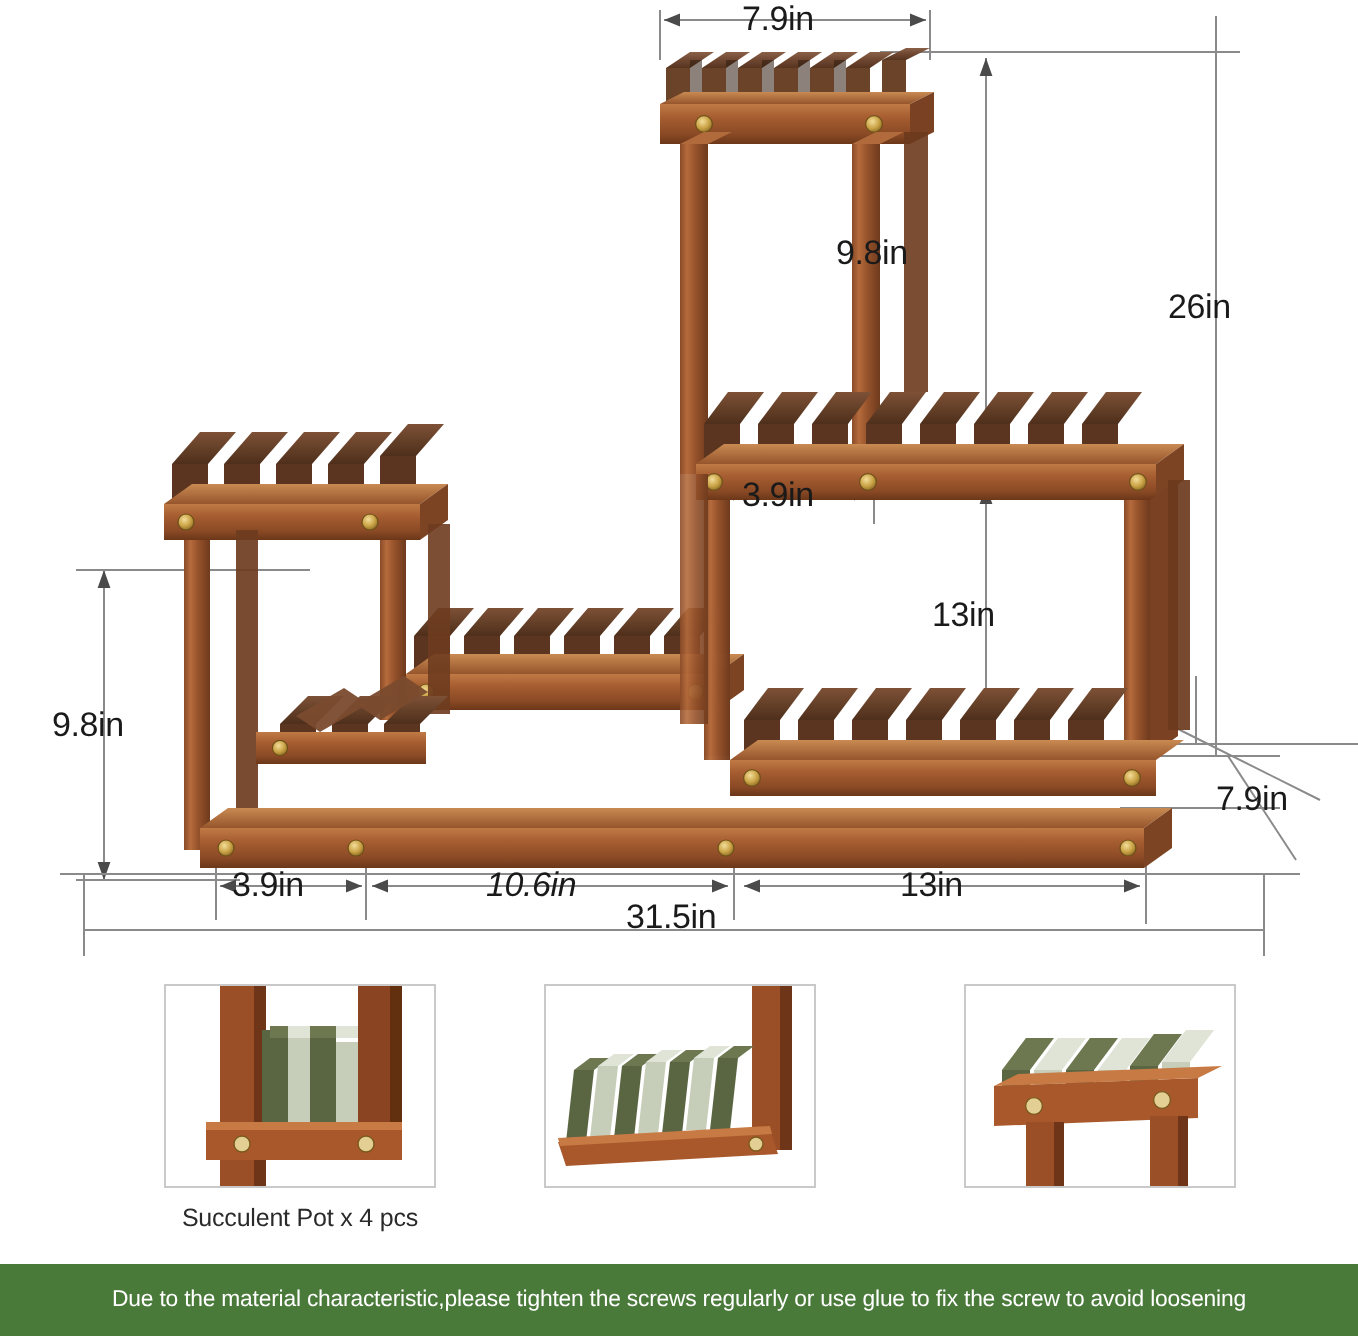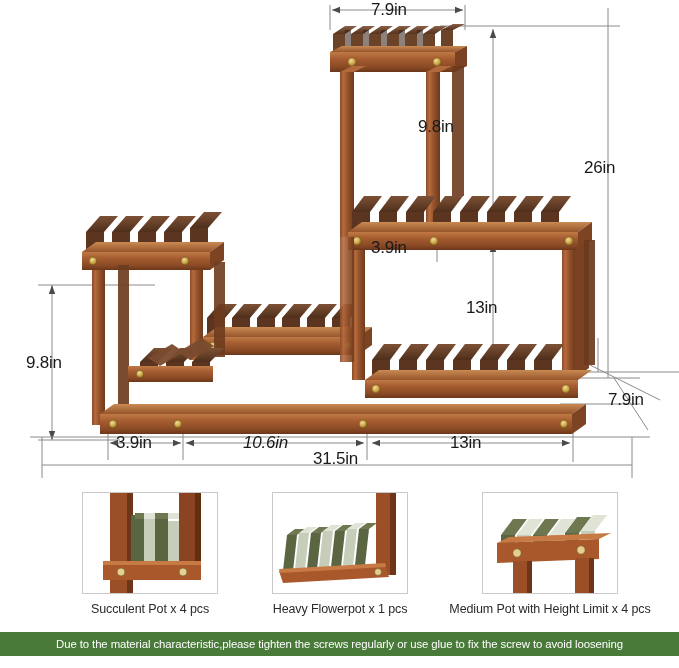--- a/index.html
+++ b/index.html
@@ -44,21 +44,21 @@
     font-size: 12.5px;
     color: #2a2a2a;
     margin-top: 8px;
     white-space: nowrap;
     letter-spacing: -0.1px;
   }
   .thumb-frame svg { position:absolute; left:0; top:0; }
 
   
   #notice {
-    position: absolute; left: 0; top: 632px; width: 679px; height: 24px;
+    position: absolute; left: 0; top: 632px; width: 679px; height: 36px;
     background: #4a7a3a;
     display: flex; align-items: center; justify-content: center;
   }
   #notice-text {
     color: #ffffff;
     font-size: 11.4px;
     white-space: nowrap;
     letter-spacing: -0.1px;
     font-family: "Liberation Sans", sans-serif;
   }
@@ -363,21 +363,21 @@
           <rect x="340" y="237" width="14" height="125" fill="url(#gRailV)" opacity="0.9"></rect>
         </g>
 
       </g>
     </svg>
 
     <div class="dimtext" style="left:371px; top:0px;">7.9in</div>
 
     <div class="dimtext" style="left:418px; top:117px;">9.8in</div>
 
-    <div class="dimtext" style="left:584px; top:158px;">26in</div>
+    <div class="dimtext" style="left:584px; top:144px;">26in</div>
 
     <div class="dimtext" style="left:371px; top:238px;">3.9in</div>
 
     <div class="dimtext" style="left:466px; top:298px;">13in</div>
 
     <div class="dimtext" style="left:26px; top:353px;">9.8in</div>
 
     <div class="dimtext" style="left:608px; top:390px;">7.9in</div>
 
     <div class="dimtext" style="left:116px; top:433px;">3.9in</div>
@@ -445,21 +445,20 @@
             <polygon points="74,36 84,36 80,72 70,72" fill="#c6cdb8"></polygon>
             <polygon points="86,36 94,30 104,30 96,36" fill="#6d7850"></polygon>
             <polygon points="86,36 96,36 92,72 82,72" fill="#5a6542"></polygon>
           </g>
 
           <polygon points="6,78 112,72 116,84 10,90" fill="#a9582c"></polygon>
           <polygon points="6,76 112,70 113,74 7,80" fill="#c87a44"></polygon>
           <circle cx="105" cy="79" r="3.5" fill="#e3cf93" stroke="#7a5a1c" stroke-width="0.7"></circle>
         </svg>
       </div>
-      <div class="thumb-caption">Heavy Flowerpot x 1 pcs</div>
     </div>
 
     <div class="thumb-cell" style="left:435px; width:230px;">
       <div class="thumb-frame">
         <svg width="134" height="100" viewBox="0 0 134 100">
           <rect x="0" y="0" width="134" height="100" fill="#ffffff"></rect>
 
           <g>
             <polygon points="18,42 30,26 44,26 32,42" fill="#6d7850"></polygon>
             <polygon points="18,42 32,42 32,50 18,50" fill="#5a6542"></polygon>
@@ -479,21 +478,20 @@
           <polygon points="14,50 26,44 128,40 116,46" fill="#c87a44"></polygon>
           <circle cx="34" cy="60" r="4.2" fill="#e3cf93" stroke="#7a5a1c" stroke-width="0.7"></circle>
           <circle cx="98" cy="57" r="4.2" fill="#e3cf93" stroke="#7a5a1c" stroke-width="0.7"></circle>
 
           <rect x="30" y="68" width="14" height="32" fill="#9b4f27"></rect>
           <rect x="44" y="68" width="5" height="32" fill="#6f3518"></rect>
           <rect x="92" y="65" width="14" height="35" fill="#9b4f27"></rect>
           <rect x="106" y="65" width="5" height="35" fill="#6f3518"></rect>
         </svg>
       </div>
-      <div class="thumb-caption">Medium Pot with Height Limit x 4 pcs</div>
     </div>
   </div>
 
   <div id="notice">
     <span id="notice-text">Due to the material characteristic,please tighten the screws regularly or use glue to fix the screw to avoid loosening</span>
   </div>
 
 </div>
 
 </body></html>

